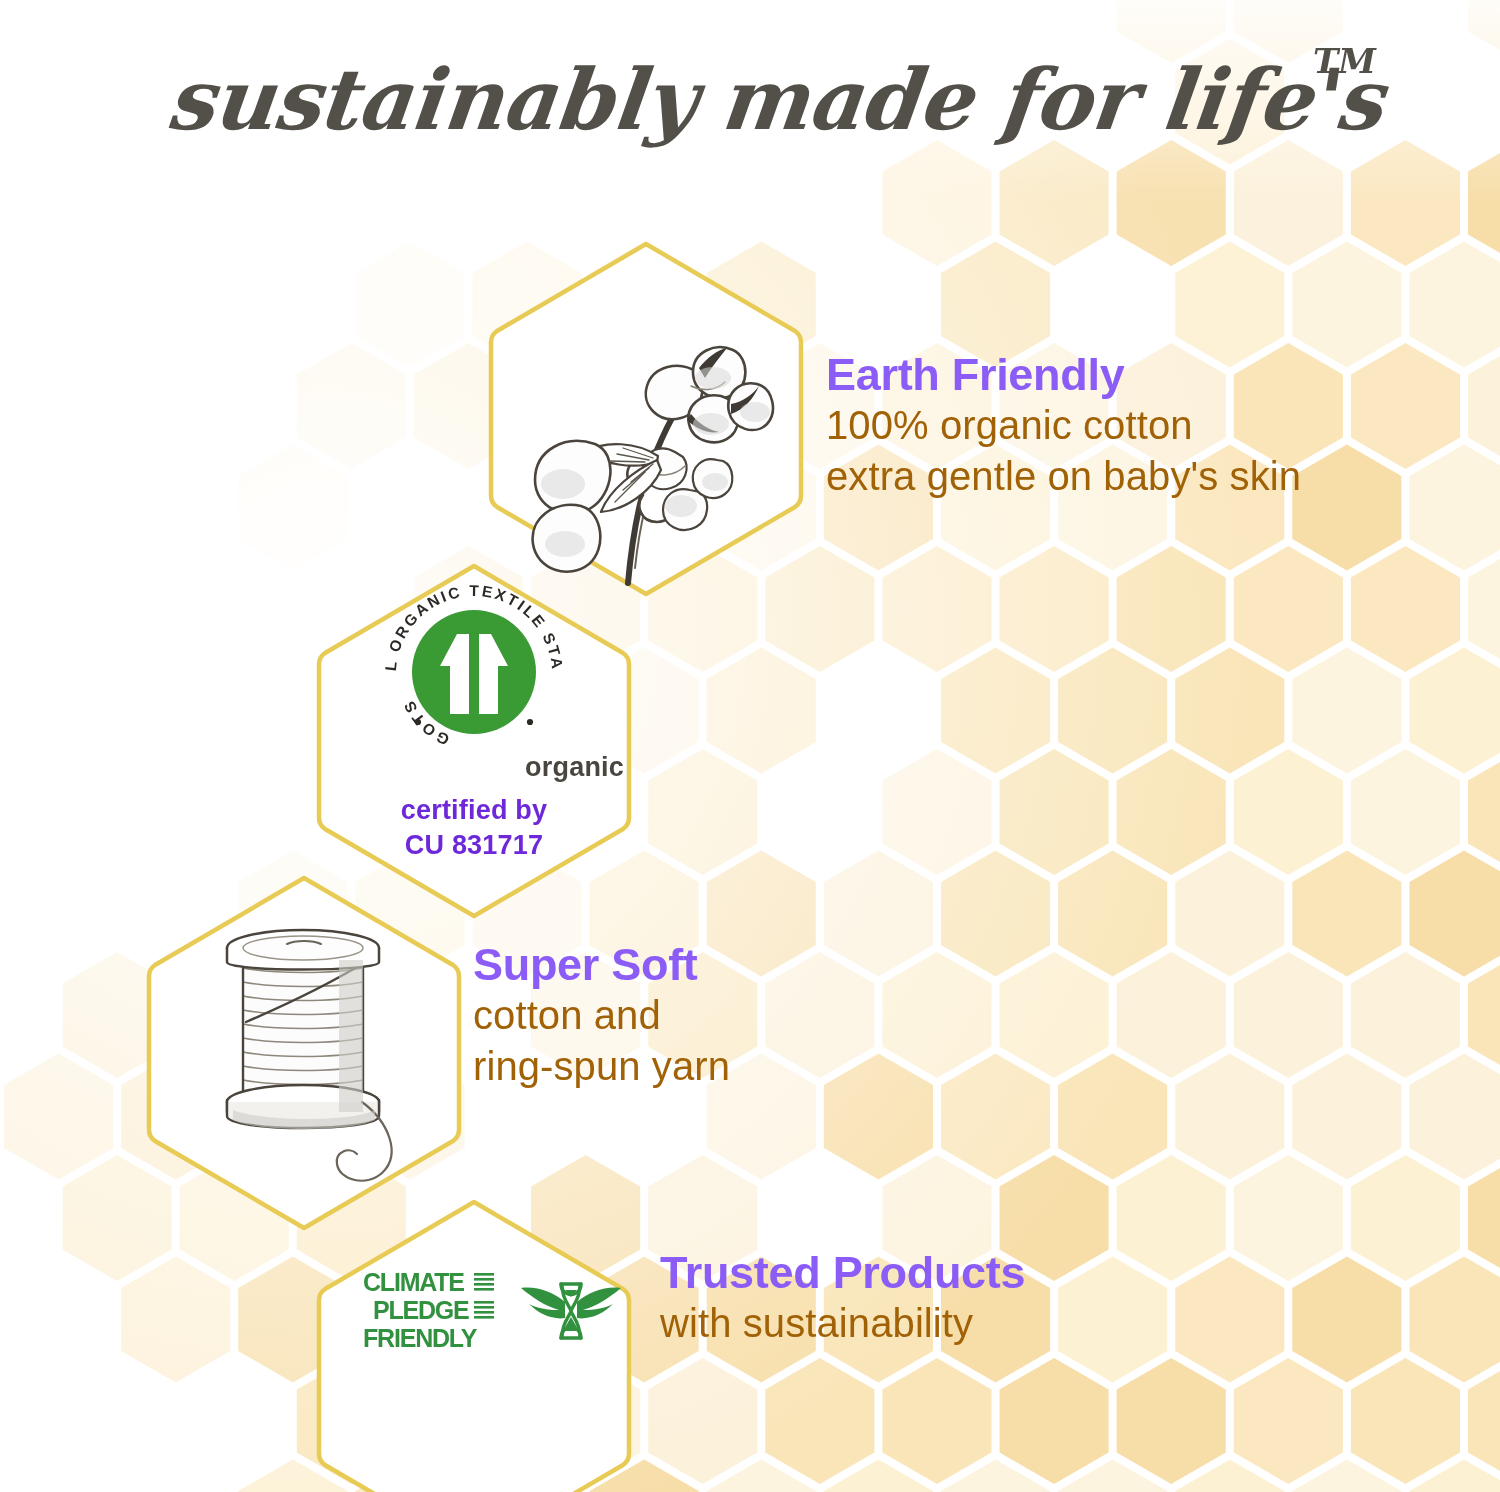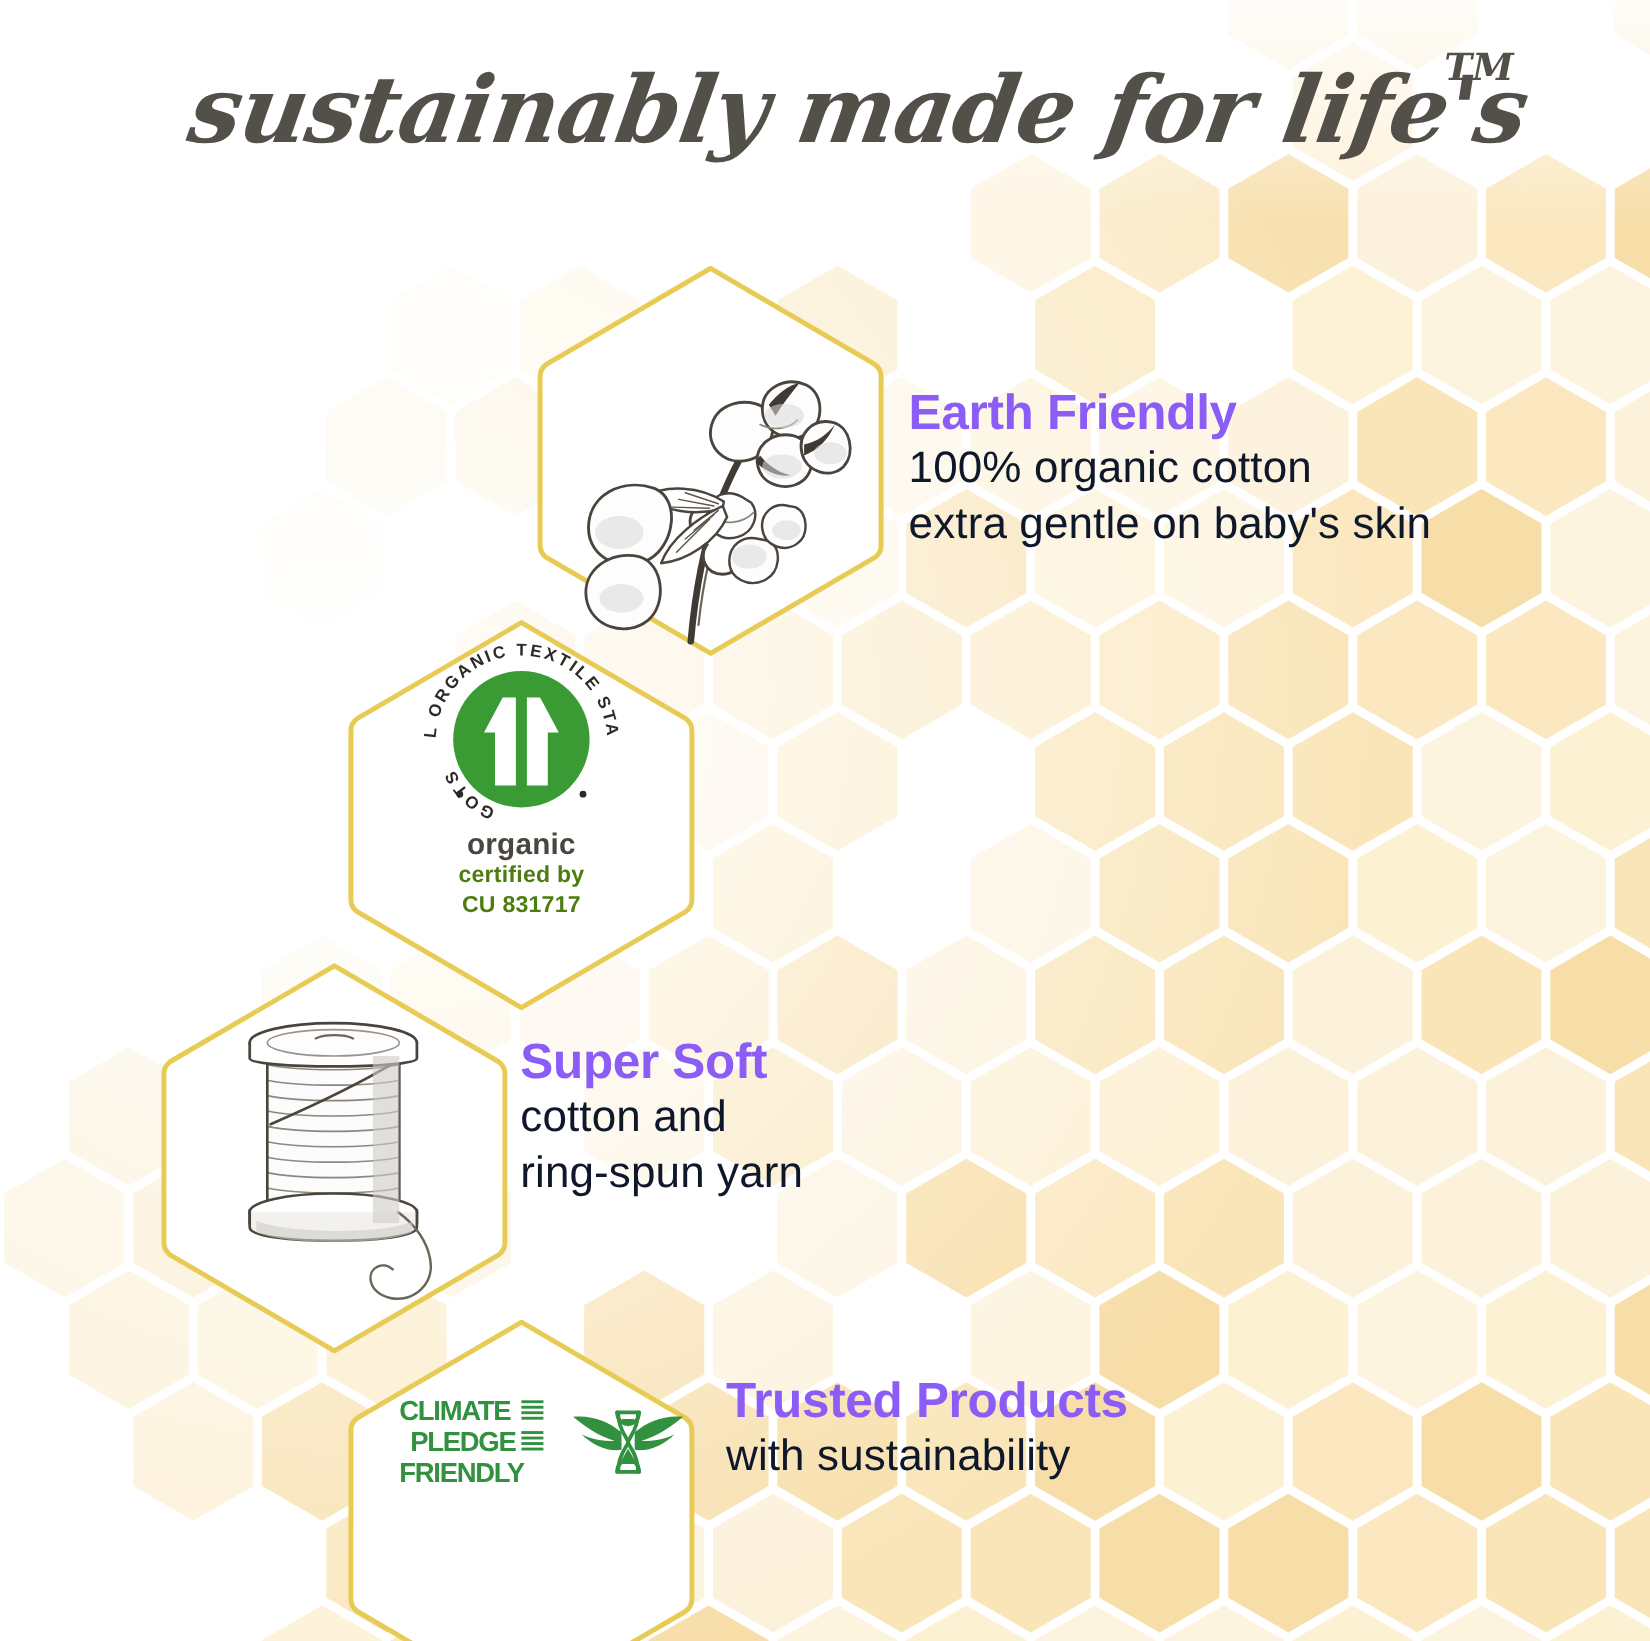--- a/index.html
+++ b/index.html
@@ -34,35 +34,36 @@
     font-size:45px;
     color:#8b5cf6;
     letter-spacing:-0.3px;
     line-height:1.12;
     white-space:nowrap;
   }
   .feature-desc{
     font-family:"Liberation Sans", sans-serif;
     font-weight:300;
     font-size:40px;
-    color:#0f172a;
+    color:#a16207;
     line-height:1.26;
     white-space:nowrap;
     letter-spacing:0.1px;
   }
 
   
   .gots-block{position:absolute;text-align:center;width:300px;}
   .gots-organic{
     font-family:"Liberation Sans", sans-serif;
-    font-weight:bold;font-size:27px;color:#4a463f;letter-spacing:.2px;
+    font-weight:bold;font-size:27px;color:#4a463f;letter-spacing:.2px;text-align:right;
   }
   .gots-cert{
     font-family:"Liberation Sans", sans-serif;
-    font-weight:bold;font-size:21px;color:#4d7c0f;line-height:1.28;letter-spacing:.2px;
+    font-weight:bold;font-size:27px;color:#6d28d9;line-height:1.28;letter-spacing:.2px;
+    margin-top:10px;
   }
 
   
   .cpf-block{position:absolute;display:flex;align-items:center;gap:16px;}
 </style>
 </head>
 <body>
 
 <div id="stage">
 

